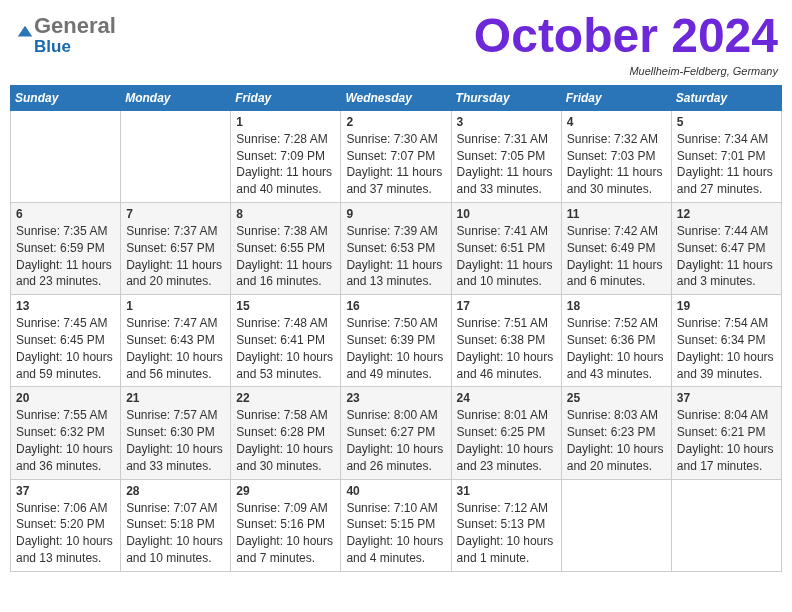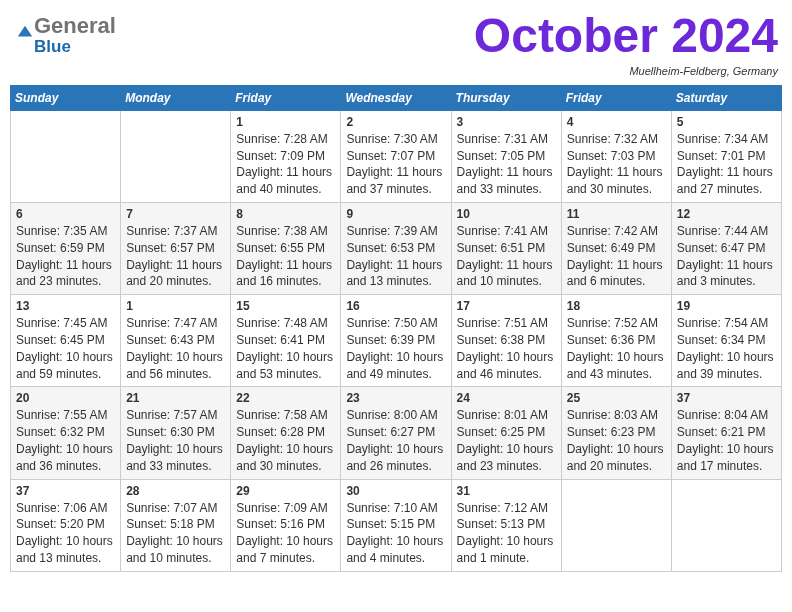--- a/index.html
+++ b/index.html
@@ -254,21 +254,21 @@
         </td>
         <td>
           <span class="day-number">28</span>
           <div class="day-info">Sunrise: 7:07 AM<br>Sunset: 5:18 PM<br>Daylight: 10 hours and 10 minutes.</div>
         </td>
         <td>
           <span class="day-number">29</span>
           <div class="day-info">Sunrise: 7:09 AM<br>Sunset: 5:16 PM<br>Daylight: 10 hours and 7 minutes.</div>
         </td>
         <td>
-          <span class="day-number">30</span>
+          <span class="day-number">40</span>
           <div class="day-info">Sunrise: 7:10 AM<br>Sunset: 5:15 PM<br>Daylight: 10 hours and 4 minutes.</div>
         </td>
         <td>
           <span class="day-number">31</span>
           <div class="day-info">Sunrise: 7:12 AM<br>Sunset: 5:13 PM<br>Daylight: 10 hours and 1 minute.</div>
         </td>
         <td class="empty-cell"></td>
         <td class="empty-cell"></td>
       </tr>
     </tbody>

